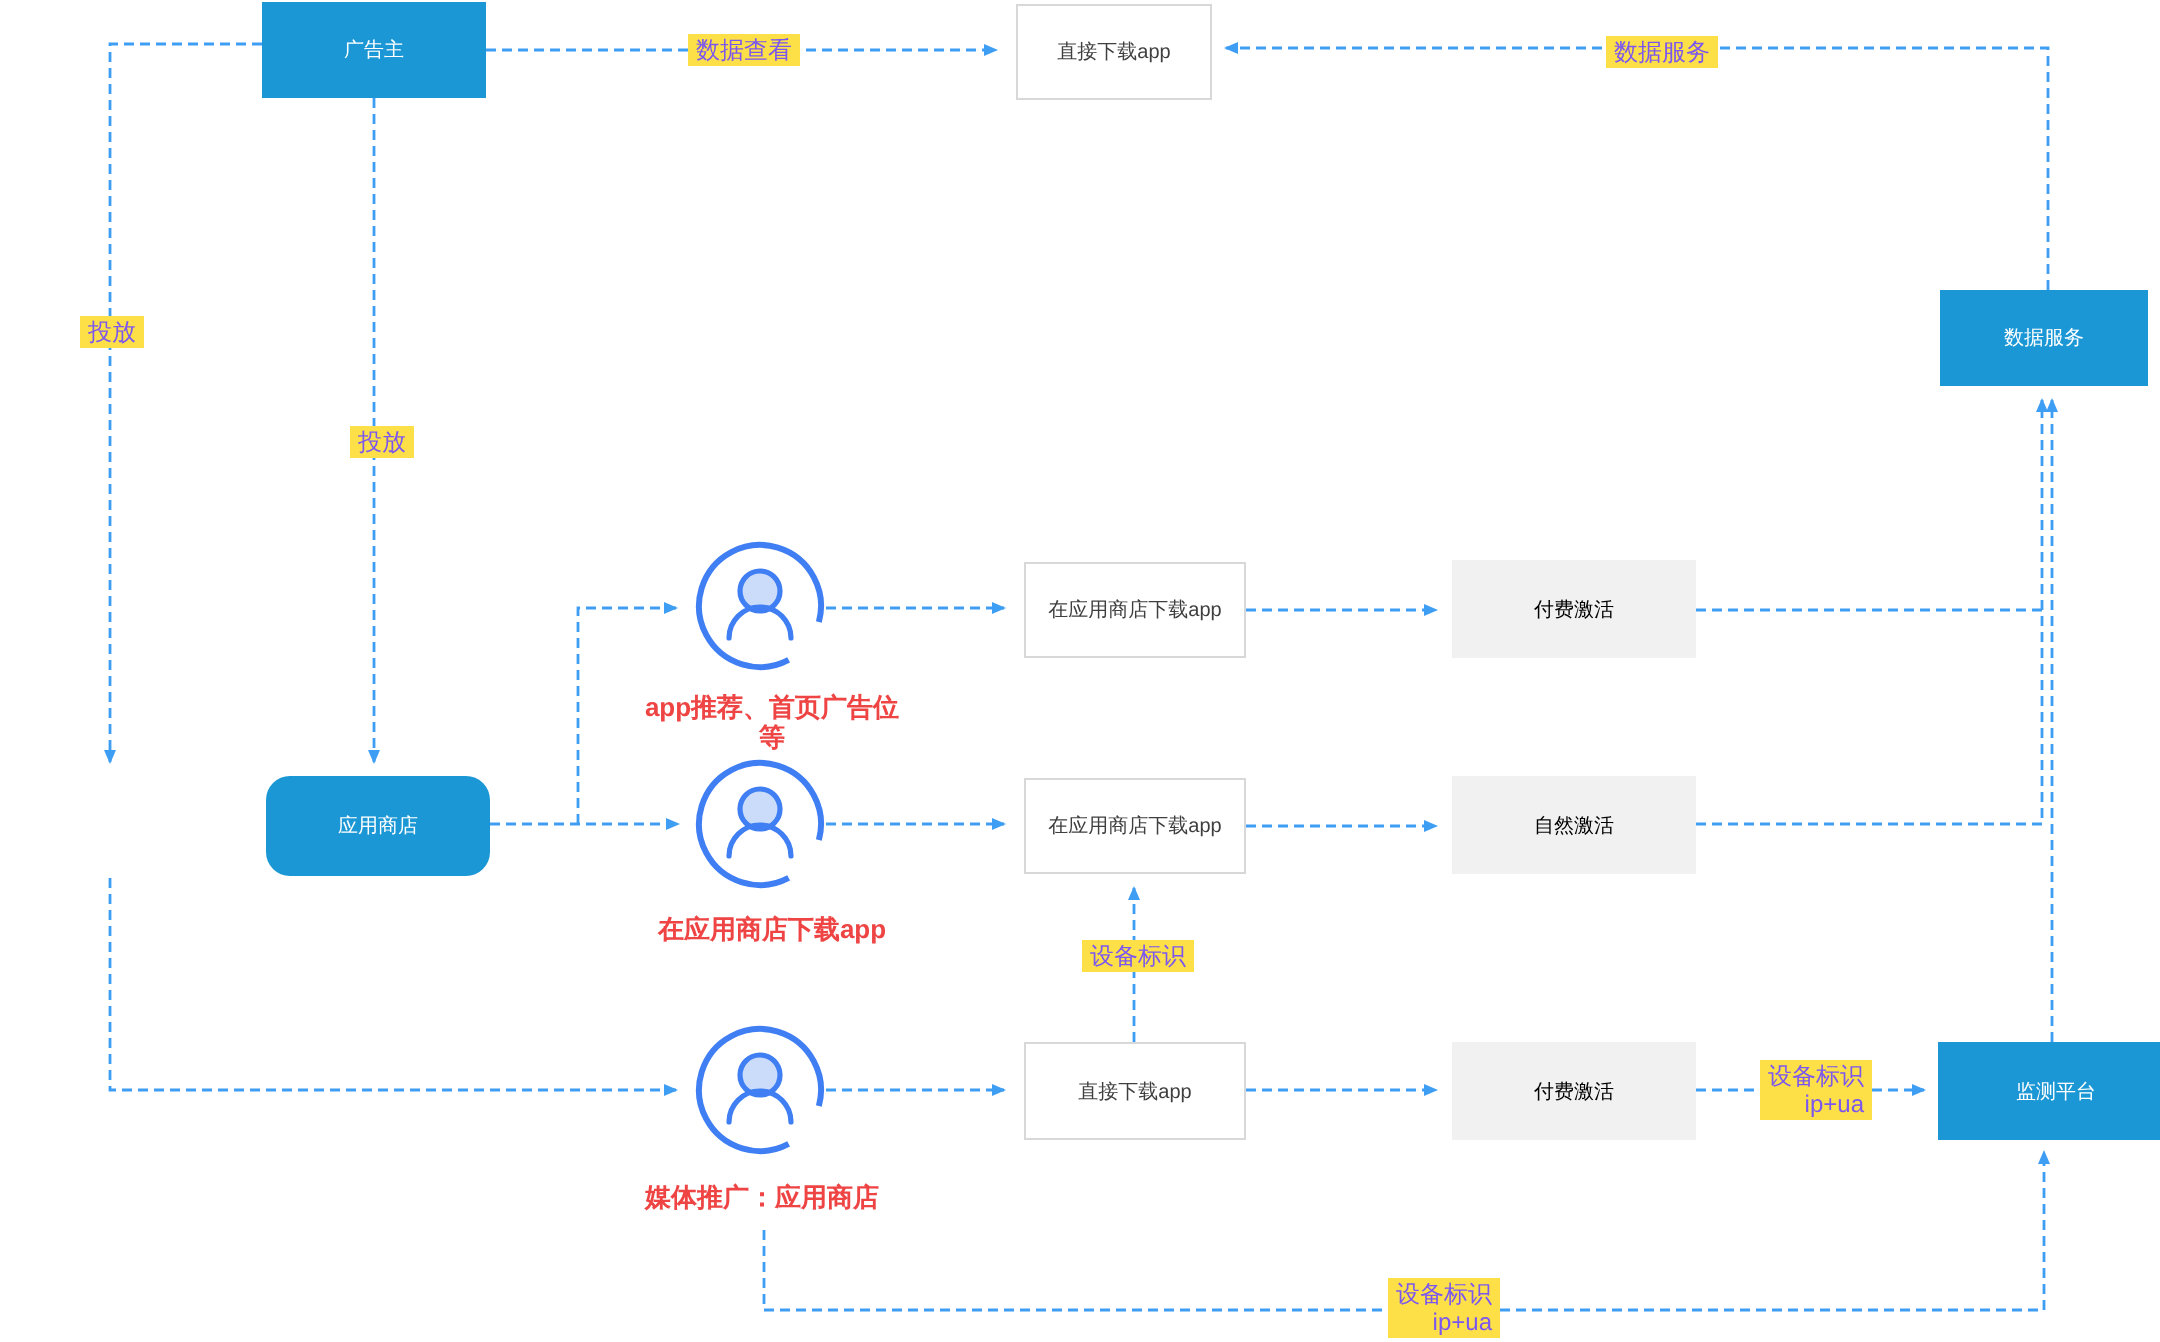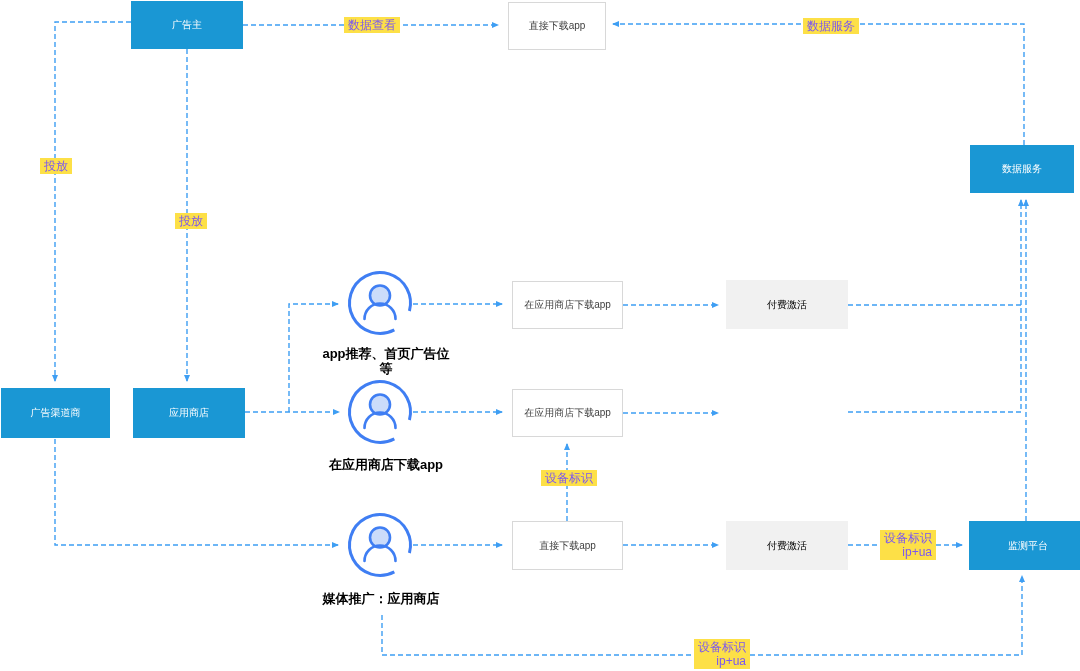--- a/index.html
+++ b/index.html
@@ -14,21 +14,21 @@
   }
   .node-blue{background:#1a97d4;color:#ffffff;}
   .node-white{background:#ffffff;border:1px solid #d8d8d8;color:#3f3f3f;}
   .node-gray{background:#f1f1f1;color:#000000;}
   .edge-label{
     position:absolute;transform:translate(-50%,-50%);
     color:#7b57f0;font-size:12px;line-height:14px;background:#fde047;
     padding:1px 4px;text-align:right;white-space:nowrap;
   }
   .caption{
-    position:absolute;width:172px;text-align:center;color:#000000;
+    position:absolute;width:172px;text-align:center;color:#ef4444;
     font-size:13px;font-weight:bold;line-height:15px;white-space:nowrap;
   }
   .caption span{display:block;}
 </style>
 </head>
 <body>
 
 <div id="stage">
 
   <svg id="wires" viewBox="0 0 1080 671">
@@ -87,29 +87,29 @@
     <g transform="translate(347,512)">
       <circle cx="33" cy="33" r="30.5" stroke="#3f7ef3" stroke-width="3" fill="none" pathLength="100" stroke-dasharray="87 13" transform="rotate(62 33 33)"></circle>
       <circle cx="33" cy="25.5" r="10" fill="#cbdcfa" stroke="#3f7ef3" stroke-width="2.6"></circle>
       <path d="M17.5 49 a15.5 15.5 0 0 1 31 0" stroke="#3f7ef3" stroke-width="2.6" fill="none" stroke-linecap="round"></path>
     </g>
   </svg>
 
   <div class="node node-blue" style="left:131px;top:1px;width:112px;height:48px;">广告主</div>
   <div class="node node-white" style="left:508px;top:2px;width:98px;height:48px;">直接下载app</div>
   <div class="node node-blue" style="left:970px;top:145px;width:104px;height:48px;">数据服务</div>
-  <div class="node node-blue" style="left:1px;top:388px;width:109px;height:50px;">广告渠道商</div>
-  <div class="node node-blue" style="left:133px;top:388px;width:112px;height:50px;">应用商店</div>
+  <div class="node node-blue" style="left:133px;top:388px;width:112px;height:50px;border-radius:12px;">应用商店</div>
   <div class="node node-blue" style="left:969px;top:521px;width:118px;height:49px;">监测平台</div>
 
   <div class="node node-white" style="left:512px;top:281px;width:111px;height:48px;">在应用商店下载app</div>
   <div class="node node-white" style="left:512px;top:389px;width:111px;height:48px;">在应用商店下载app</div>
   <div class="node node-white" style="left:512px;top:521px;width:111px;height:49px;">直接下载app</div>
 
   <div class="node node-gray" style="left:726px;top:280px;width:122px;height:49px;">付费激活</div>
+  <div class="node node-gray" style="left:726px;top:388px;width:122px;height:49px;">自然激活</div>
   <div class="node node-gray" style="left:726px;top:521px;width:122px;height:49px;">付费激活</div>
 
   <div class="caption" style="left:300px;top:346px;">
     <span>app推荐、首页广告位</span>
     <span>等</span>
   </div>
   <div class="caption" style="left:300px;top:457px;">
     <span>在应用商店下载app</span>
   </div>
   <div class="caption" style="left:295px;top:591px;">

